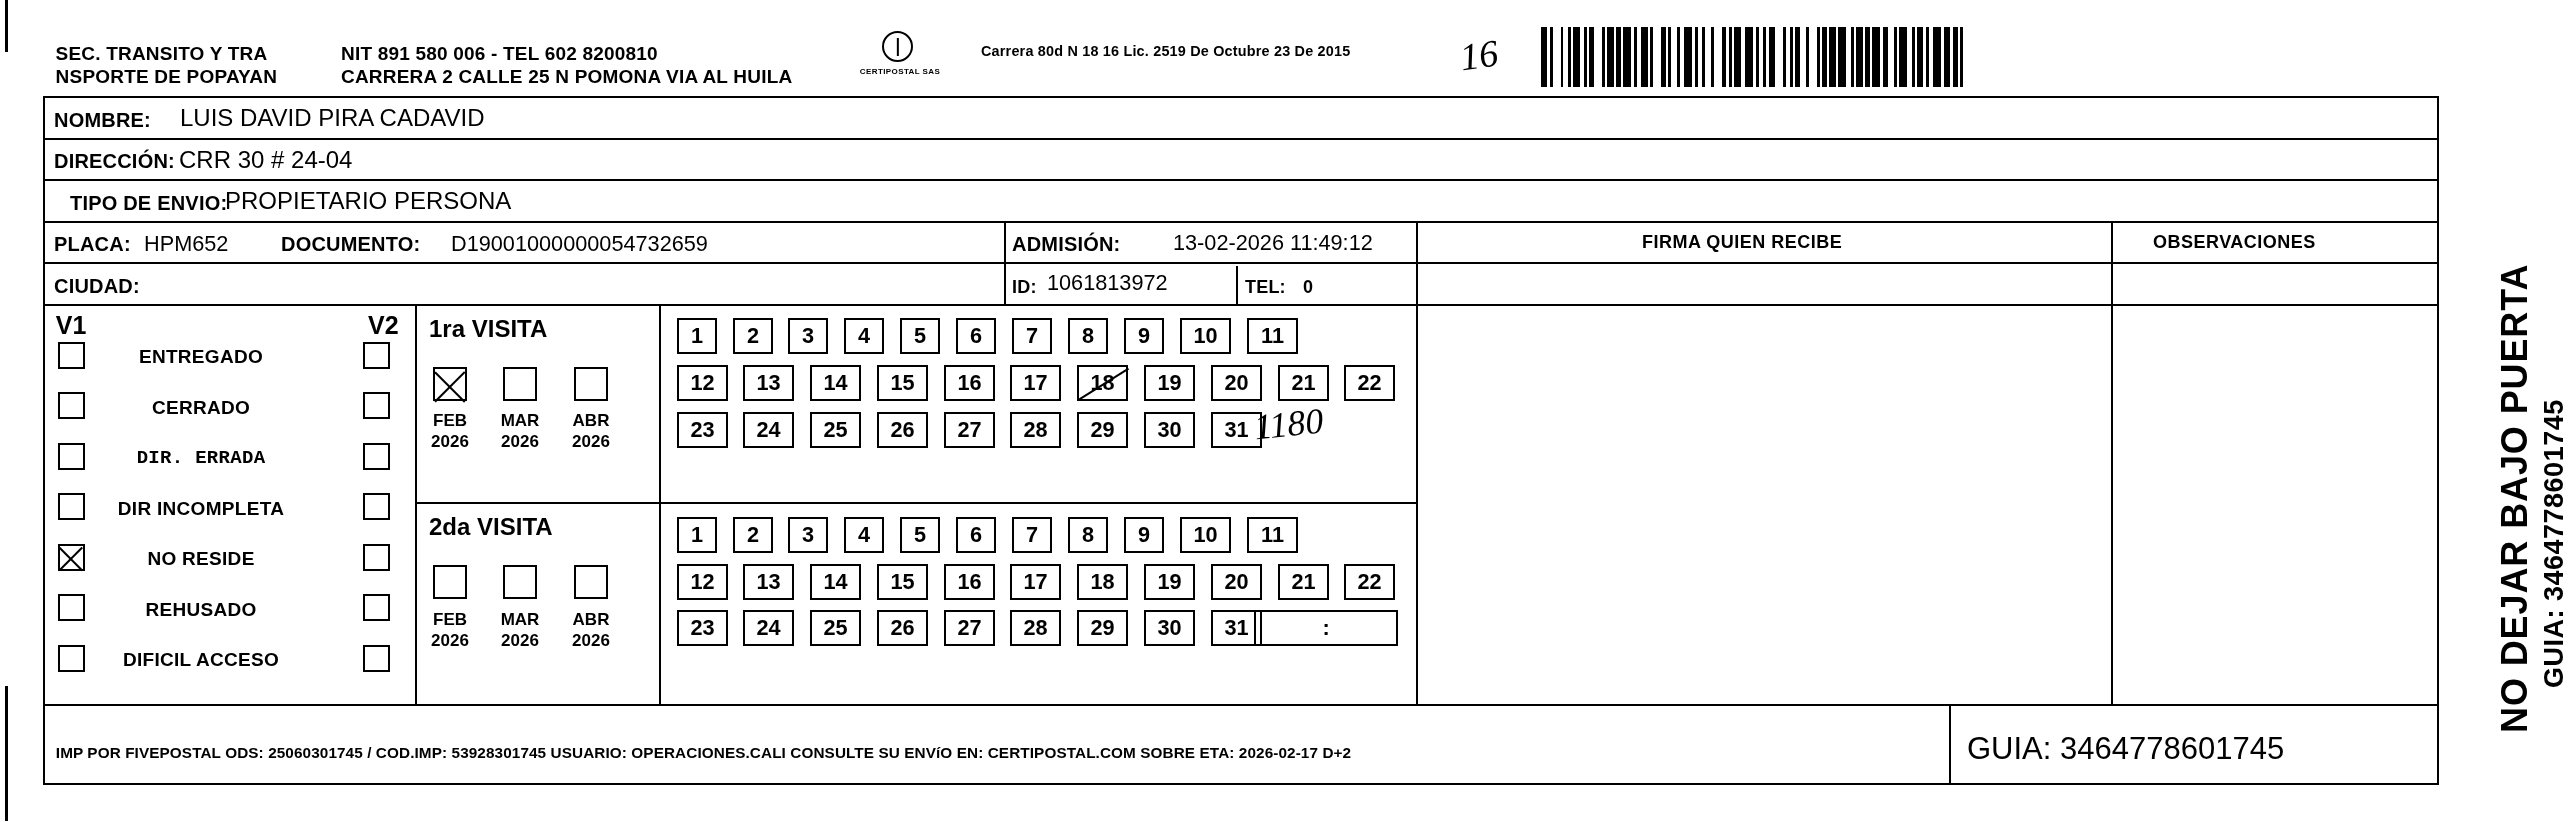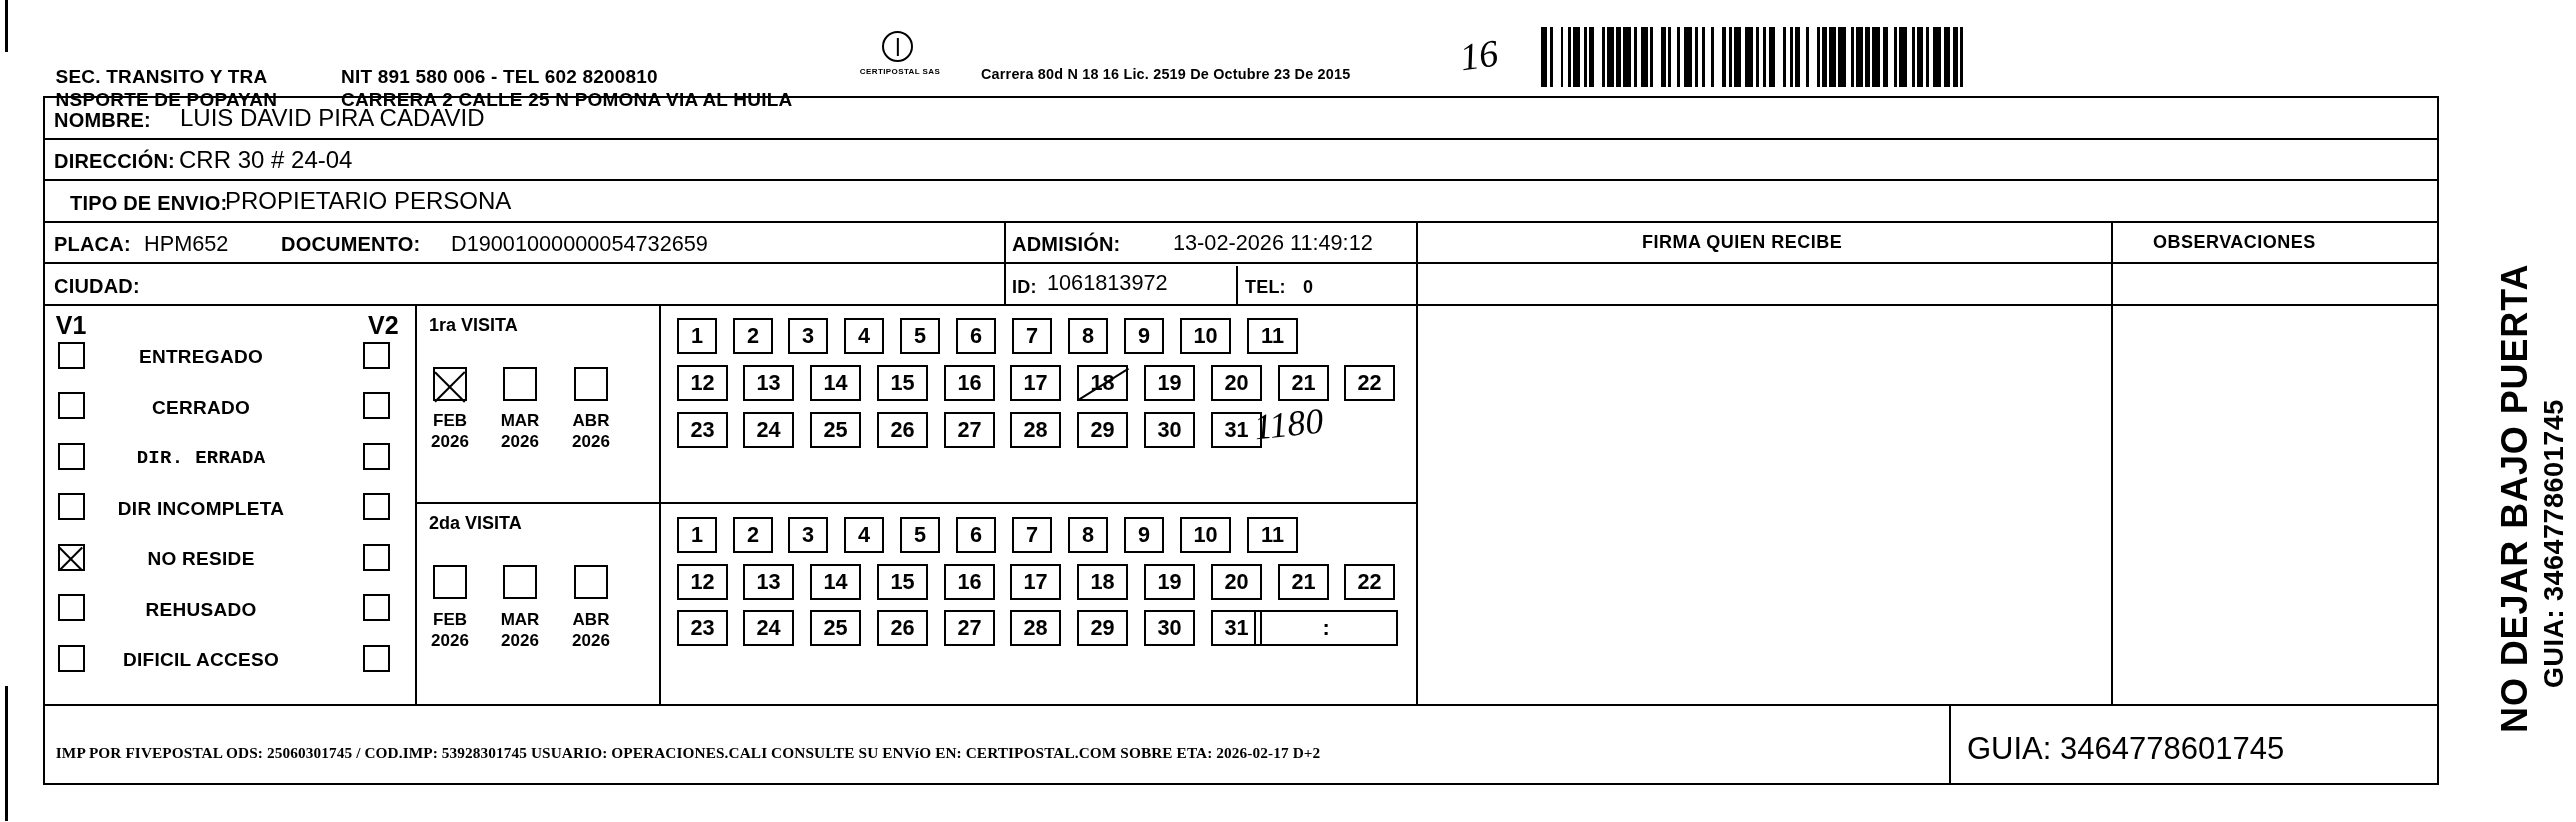--- a/index.html
+++ b/index.html
@@ -41,21 +41,20 @@
     left: 0; top: 0;
     width: 2400px;
     height: 76px;
   }
   .hdr-block {
     position: absolute;
     font-size: 19px;
     line-height: 1.25;
     font-weight: 600;
     letter-spacing: 0.2px;
-    margin-top: 23px;
   }
   .hdr-office { left: 12.6px; top: 21.7px; }
   .hdr-nit { left: 298px; top: 21.7px; }
   .hdr-certi { left: 938px; top: 16px; }
   .hdr-certi .certi-line1 { font-size: 19px; font-weight: 600; }
   .hdr-certi .certi-line2 { font-size: 14.4px; font-weight: 600; margin-top: 6.3px; }
   .logo-round {
     position: absolute;
     left: 839px;
     top: 10.8px;
@@ -181,21 +180,21 @@
     text-align: center;
     width: 208px;
   }
   .vhdr {
     position: absolute;
     font-size: 25px;
     font-weight: 700;
   }
   .visit-title {
     position: absolute;
-    font-size: 18px;
+    font-size: 24px;
     font-weight: 700;
   }
   .month-box {
     position: absolute;
     width: 34px; height: 34px;
     border: 2.3px solid #000;
     box-sizing: border-box;
   }
   .month-box.x::before, .month-box.x::after {
     content: "";
@@ -549,21 +548,21 @@
           <div class="daybox w2" style="left:765px; top:512px;">25</div>
           <div class="daybox w2" style="left:832px; top:512px;">26</div>
           <div class="daybox w2" style="left:899px; top:512px;">27</div>
           <div class="daybox w2" style="left:965px; top:512px;">28</div>
           <div class="daybox w2" style="left:1032px; top:512px;">29</div>
           <div class="daybox w2" style="left:1099px; top:512px;">30</div>
           <div class="daybox w2" style="left:1166px; top:512px;">31</div>
           <div class="daybox w2" style="left:1209px; top:512px; width:144px;">:</div>
         </div>
 
-      <div class="tiny" style="left:10.8px; top:646px;font-family:Liberation Serif, serif;">IMP POR FIVEPOSTAL ODS: 25060301745 / COD.IMP: 53928301745 USUARIO: OPERACIONES.CALI CONSULTE SU ENVíO EN: CERTIPOSTAL.COM SOBRE ETA: 2026-02-17 D+2</div>
+      <div class="tiny" style="left:10.8px; top:646px;">IMP POR FIVEPOSTAL ODS: 25060301745 / COD.IMP: 53928301745 USUARIO: OPERACIONES.CALI CONSULTE SU ENVíO EN: CERTIPOSTAL.COM SOBRE ETA: 2026-02-17 D+2</div>
       <div class="vline" style="left:1904px; top:606px; height:79px;"></div>
       <div class="guia-big" style="left:1922px; top:633px;">GUIA: 3464778601745</div>
     </div>
 
     <div class="side-rot side-big" style="left:2451px; top:713px;">NO DEJAR BAJO PUERTA</div>
     <div class="side-rot side-small" style="left:2496px; top:668px;">GUIA: 3464778601745</div>
 
   </div>
 </div>
 

